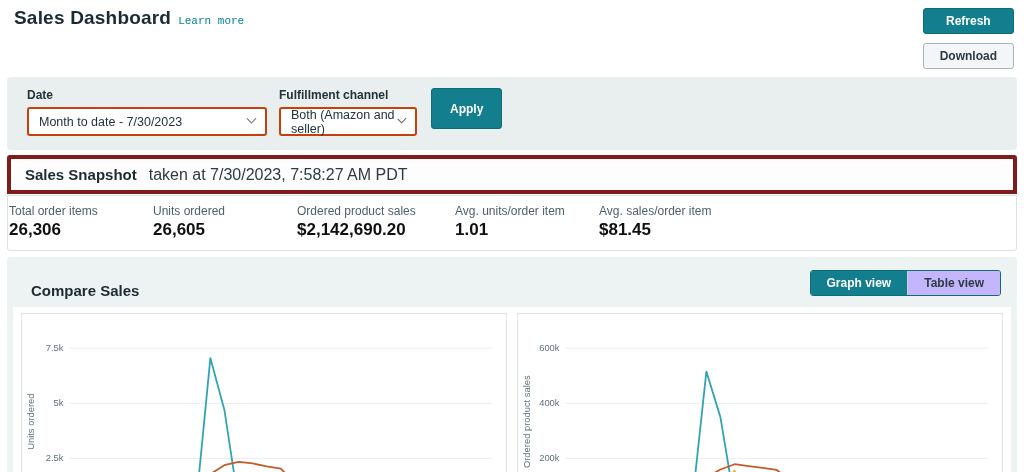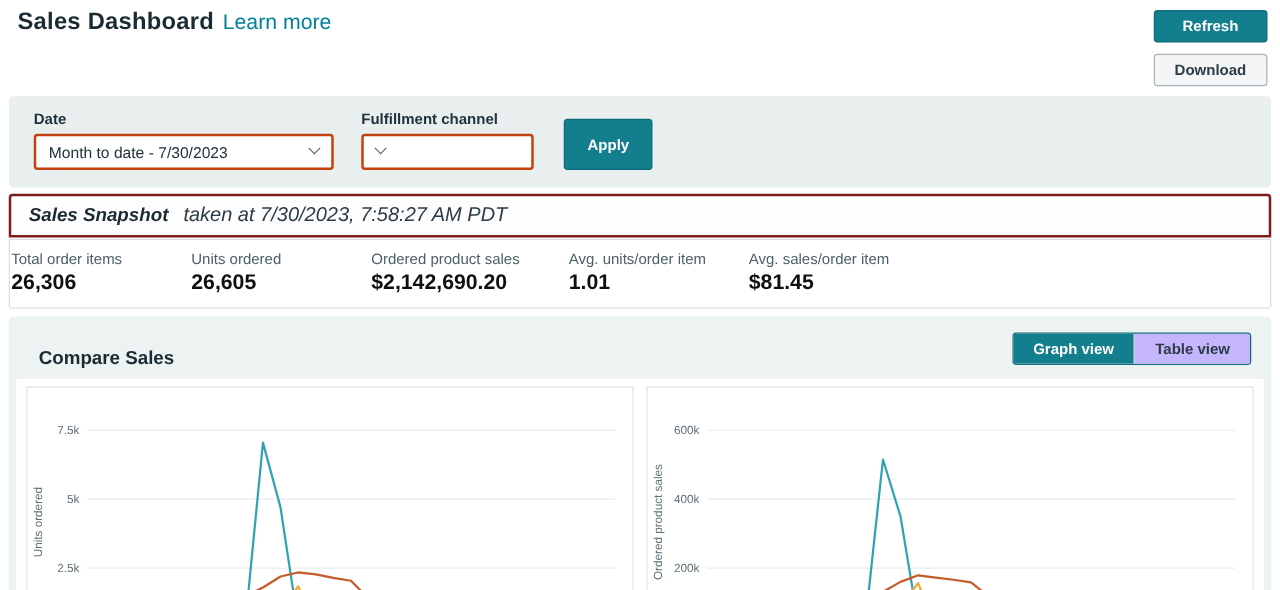--- a/index.html
+++ b/index.html
@@ -3,37 +3,37 @@
 <meta charset="utf-8">
 <style>
   * { margin:0; padding:0; box-sizing:border-box; }
   html,body { width:1024px; height:472px; overflow:hidden; background:#fff;
     font-family:"Liberation Sans", sans-serif; color:#0f1111; }
 
   
   .page-header { display:flex; align-items:flex-start; justify-content:space-between; padding:7px 10px 5px 14px; }
   .title-wrap { display:flex; align-items:baseline; gap:7px; }
   .page-title { font-size:19px; font-weight:700; color:#1b2b33; letter-spacing:.2px; }
-  .learn-more { font-size:17px; color:#008296; text-decoration:none; cursor:pointer; }
+  .learn-more { font-size:11px; color:#008296; text-decoration:none; cursor:pointer;font-family:Liberation Mono, monospace; }
   .hdr-btns { display:flex; gap:9px; padding-top:1px;flex-direction:column; }
   .btn { font-size:12px; font-weight:700; border-radius:3px; padding:5px 16px; cursor:pointer; border:1px solid transparent; }
   .btn-teal { background:#127e8e; color:#fff; border-color:#0e6b79; }
   .btn-light { background:#f3f5f6; color:#2b3b45; border-color:#aab4b8; }
 
   
-  .filter-bar { margin:3px 7px 0; background:#e9efef; border-radius:4px; padding:11px 16px 14px 20px; display:flex; align-items:flex-end; gap:22px; }
+  .filter-bar { margin:3px 7px 0; background:#e9efef; border-radius:4px; padding:11px 16px 14px 20px; display:flex; gap:12px; }
   .field { display:flex; flex-direction:column; gap:5px; }
   .field-label { font-size:12px; font-weight:700; color:#22333c; }
   .select { background:#fff; border:2px solid #c2410c; border-radius:3px; height:29px; display:flex; align-items:center; justify-content:space-between; padding:0 10px; font-size:12.5px; color:#22333c; cursor:pointer; }
   .sel-date { width:240px; } .sel-breakdown { width:128px; } .sel-channel { width:138px; }
   .chev { width:7px; height:7px; border-right:1.6px solid #5f6b6b; border-bottom:1.6px solid #5f6b6b; transform:rotate(45deg) translate(-2px,-2px); }
   .btn-apply { height:41px; padding:0 18px; margin-left:2px; }
 
   
-  .snapshot-header { margin:5px 7px 0; background:#fdfdfd; border:2px solid #7f1d1d; border-radius:3px 3px 0 0; padding:7px 14px 6px; display:flex; align-items:baseline; gap:12px;font-style:italic; }
+  .snapshot-header { margin:5px 7px 0; background:#fdfdfd; border:4px solid #7f1d1d; border-radius:3px 3px 0 0; padding:7px 14px 6px; display:flex; align-items:baseline; gap:12px; }
   .snapshot-title { font-size:15px; font-weight:700; color:#1b2b33; }
   .snapshot-taken { font-size:16px; color:#2b3b45;text-align:center; }
   .stats-row { margin:1px 7px 0; background:#fff; border:1px solid #dbe0e0; border-radius:0 0 3px 3px; padding:8px 1px 10px; display:flex; }
   .stat { width:144px; }
   .stat-label { font-size:12px; color:#4d5f68; margin-bottom:2px; }
   .stat-value { font-size:17px; font-weight:700; color:#0f1111; }
 
   
   .compare-section { margin:6px 7px 0; background:#edf2f2; border-radius:4px; padding:0 0 7px; }
   .compare-header { display:flex; align-items:center; justify-content:space-between; padding:10px 16px 8px 24px; }
@@ -66,20 +66,21 @@
   <div class="field">
     <span class="field-label">Date</span>
     <div class="select sel-date">
       <span>Month to date - 7/30/2023</span>
       <span class="chev"></span>
     </div>
   </div>
   <div class="field">
     <span class="field-label">Fulfillment channel</span>
     <div class="select sel-channel">
+      <span>Both (Amazon and seller)</span>
       <span class="chev"></span>
     </div>
   </div>
   <button class="btn btn-teal btn-apply">Apply</button>
 </div>
 
 <div class="snapshot-header">
   <span class="snapshot-title">Sales Snapshot</span>
   <span class="snapshot-taken">taken at 7/30/2023, 7:58:27 AM PDT</span>
 </div>

